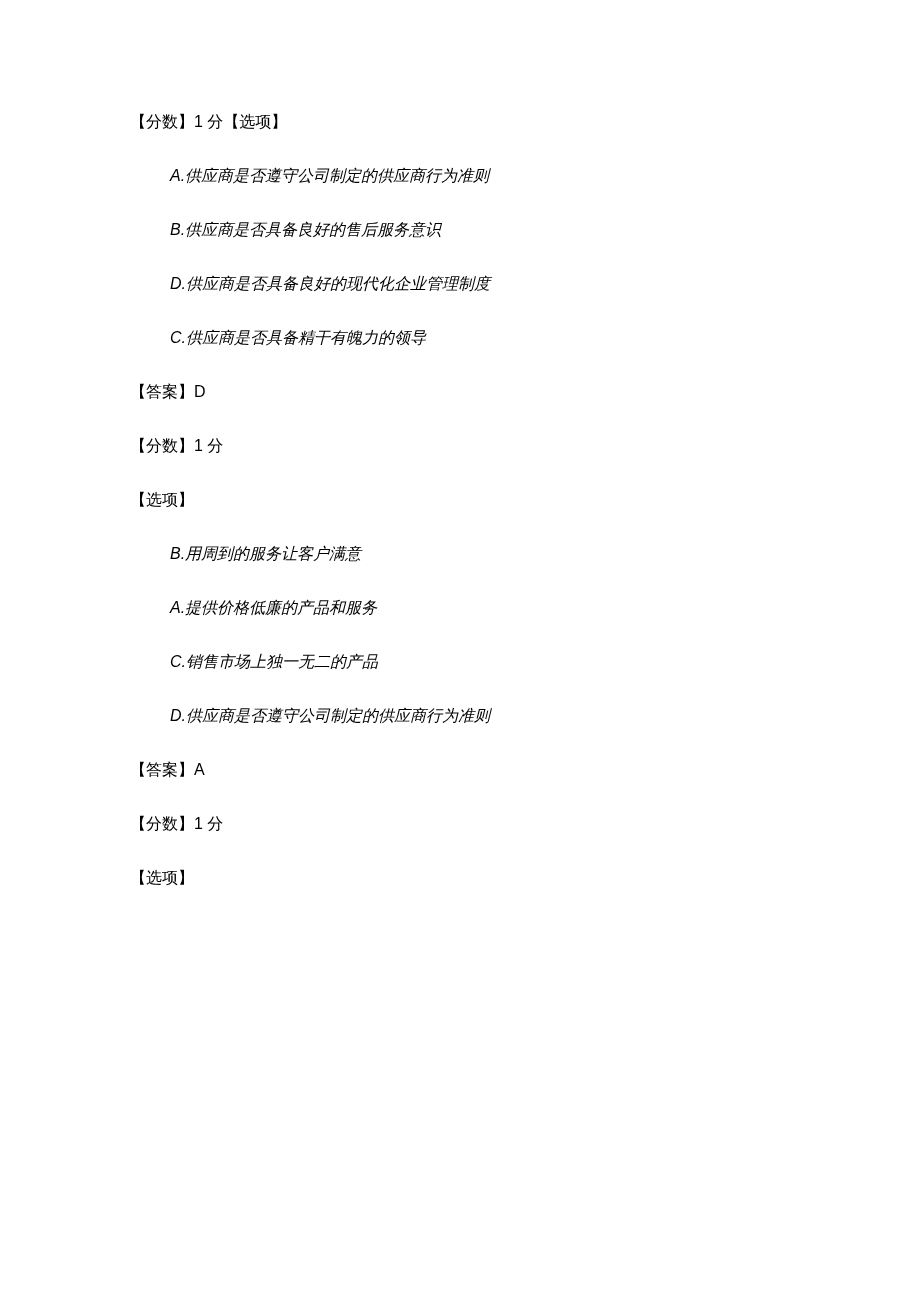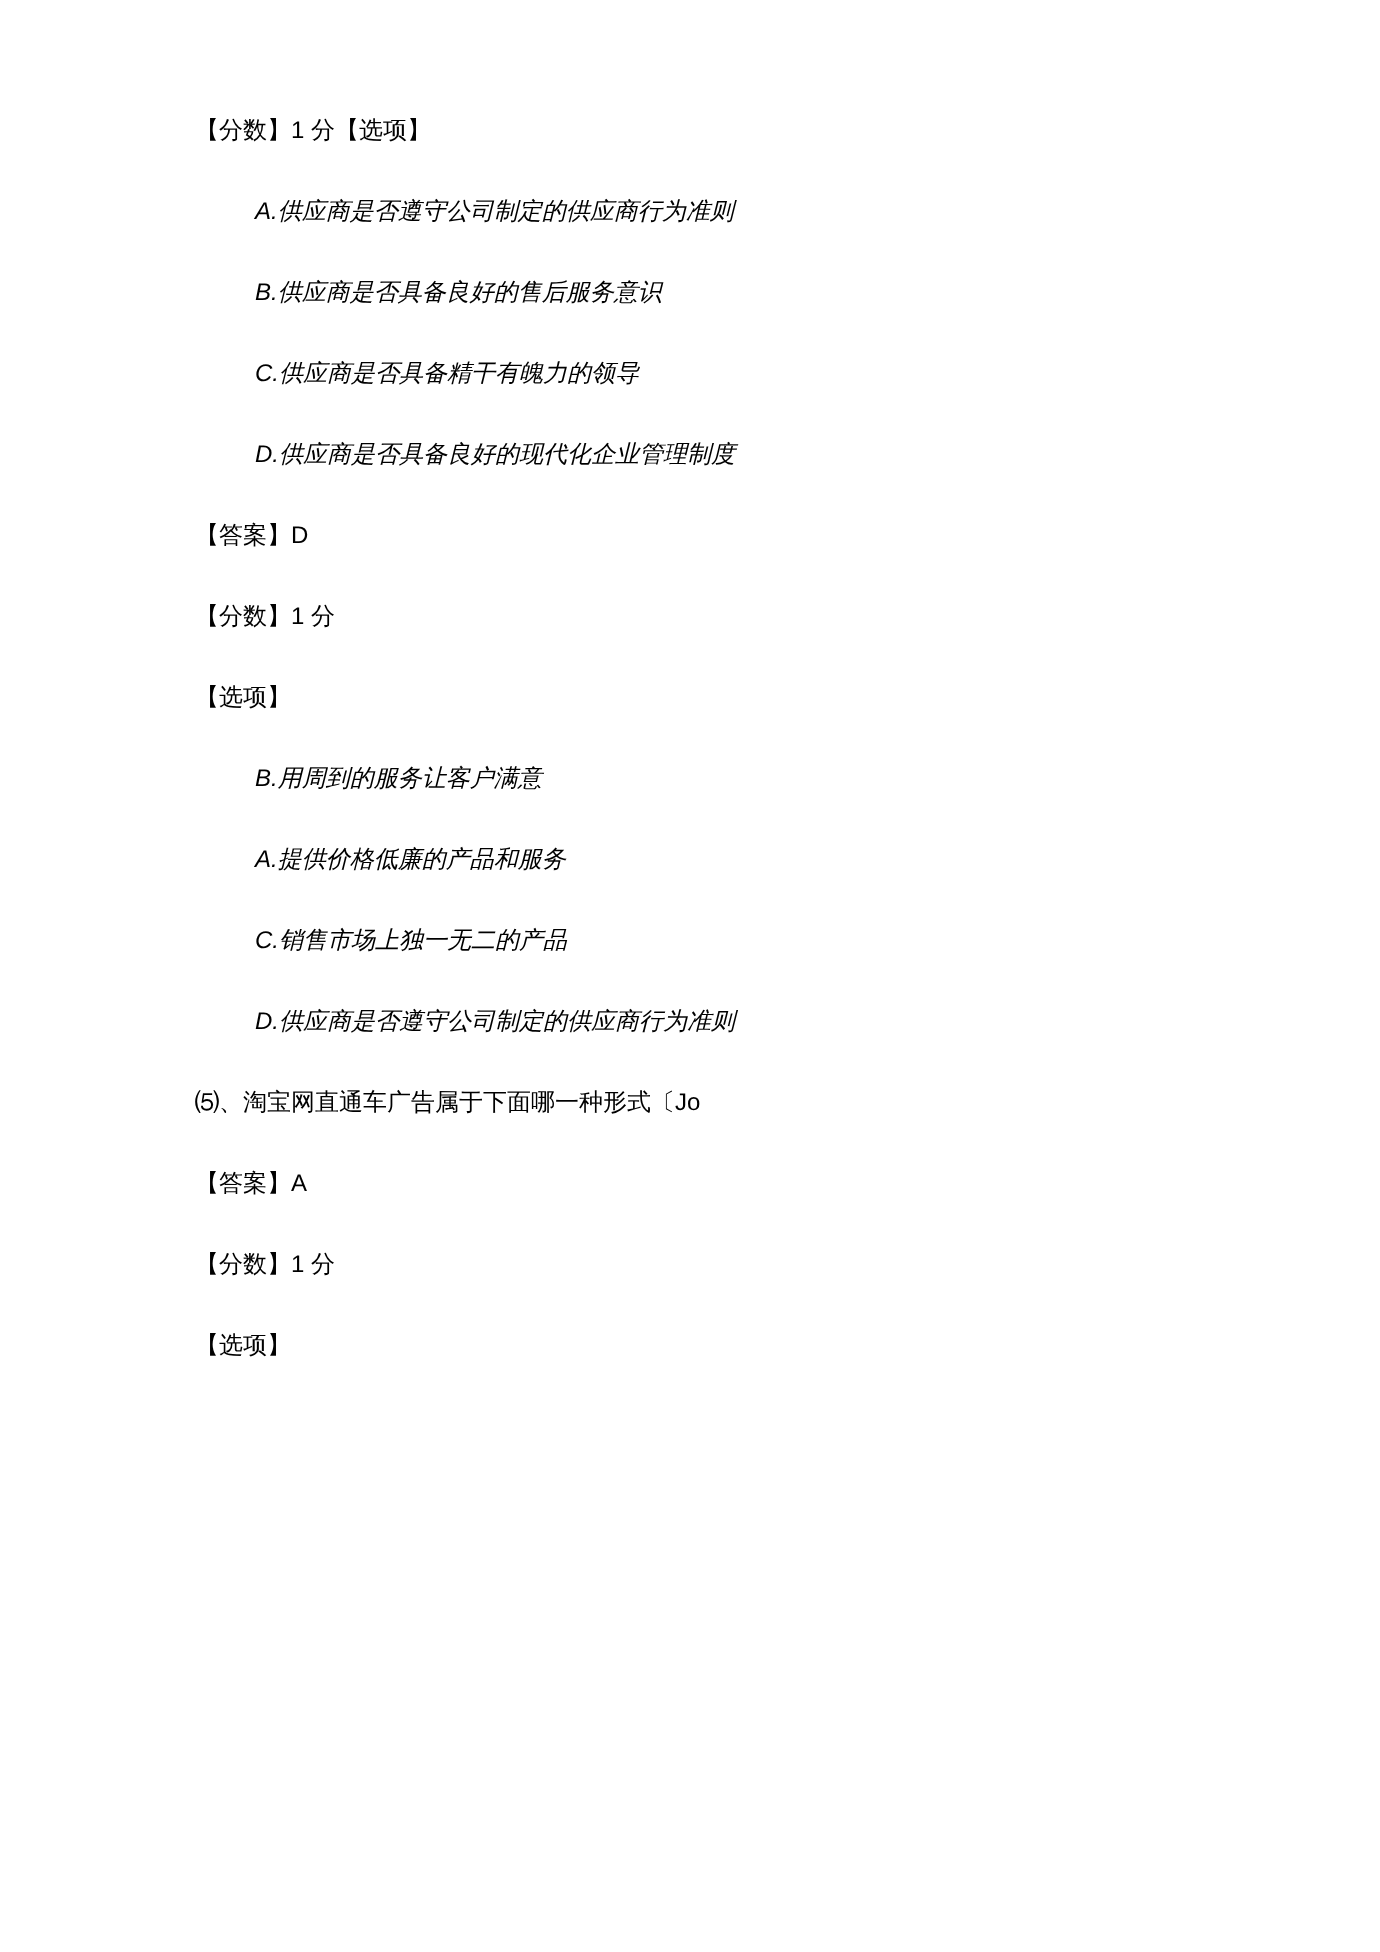--- a/index.html
+++ b/index.html
@@ -3,53 +3,52 @@
   <meta charset="utf-8">
   <style>
     * { margin: 0; padding: 0; box-sizing: border-box; }
     html, body {
       width: 920px;
       background: #ffffff;
       font-family: "Microsoft YaHei", "SimSun", sans-serif;
       color: #000000;
     }
     .page {
-      padding: 76px 130px 60px 130px;
+      padding: 110px 130px 60px 130px;
       font-size: 16px;
       line-height: 1.5;
     }
     .meta-line { margin-bottom: 30px; }
     .option-block { padding-left: 40px; font-style: italic; }
     .option { margin-bottom: 30px; }
     .question { margin-bottom: 30px; }
     .answer, .score, .options-label { margin-bottom: 30px; }
   </style>
 </head>
 <body>
 
 <div class="page">
 
   <div class="meta-line">【分数】1 分【选项】</div>
 
   <div class="option-block">
     <div class="option">A.供应商是否遵守公司制定的供应商行为准则</div>
     <div class="option">B.供应商是否具备良好的售后服务意识</div>
+    <div class="option">D.供应商是否具备良好的现代化企业管理制度</div>
     <div class="option">C.供应商是否具备精干有魄力的领导</div>
-    <div class="option">D.供应商是否具备良好的现代化企业管理制度</div>
   </div>
 
   <div class="answer">【答案】D</div>
   <div class="score">【分数】1 分</div>
   <div class="options-label">【选项】</div>
 
   <div class="option-block">
     <div class="option">B.用周到的服务让客户满意</div>
     <div class="option">A.提供价格低廉的产品和服务</div>
     <div class="option">C.销售市场上独一无二的产品</div>
     <div class="option">D.供应商是否遵守公司制定的供应商行为准则</div>
   </div>
 
-  <div class="question">⑸、淘宝网直通车广告属于下面哪一种形式〔Jo</div>
   <div class="answer">【答案】A</div>
   <div class="score">【分数】1 分</div>
   <div class="options-label">【选项】</div>
 
 </div>
 
 </body></html>

